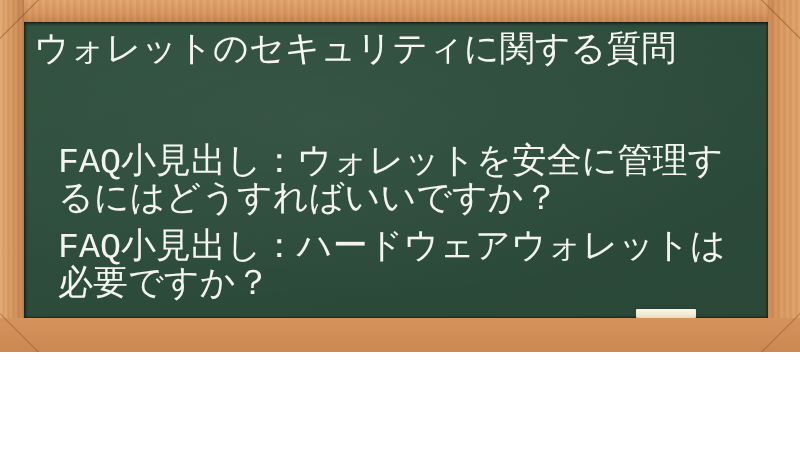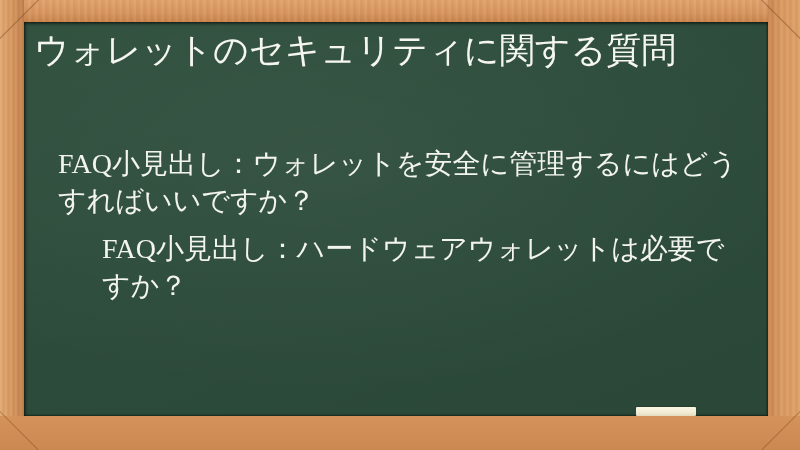--- a/index.html
+++ b/index.html
@@ -5,23 +5,23 @@
 <style>
   html, body {
     margin: 0;
     padding: 0;
     background: #ffffff;
   }
 
   #stage {
     position: relative;
     width: 800px;
-    height: 450px;
+    height: 352px;
     overflow: hidden;
-    font-family: Liberation Serif, serif;
+    font-family: Liberation Mono, monospace;
     background: #5eead4;
   }
 
   
   .frame {
     position: absolute;
     inset: 0;
     background:
       repeating-linear-gradient(90deg,
         rgba(255,255,255,0.00) 0px,
@@ -123,26 +123,26 @@
   }
 
   .faq-list {
     position: absolute;
     left: 34px;
     top: 123px;
     right: 18px;
   }
   .faq-item {
     color: #f3f4ef;
-    font-size: 28px;
+    font-size: 35px;
     line-height: 37px;
     font-weight: 400;
     margin: 0 0 11px 0;
   }
-  .faq-item:last-child { margin-bottom: 0; margin-left: 44px; }
+  .faq-item:last-child { margin-bottom: 0; }
 
   
   .chalk {
     position: absolute;
     right: 72px;
     bottom: 0px;
     width: 60px;
     height: 9px;
     border-radius: 1px;
     background: linear-gradient(180deg, #fbf6e3 0%, #f3ecd4 60%, #e4dcc0 100%);

